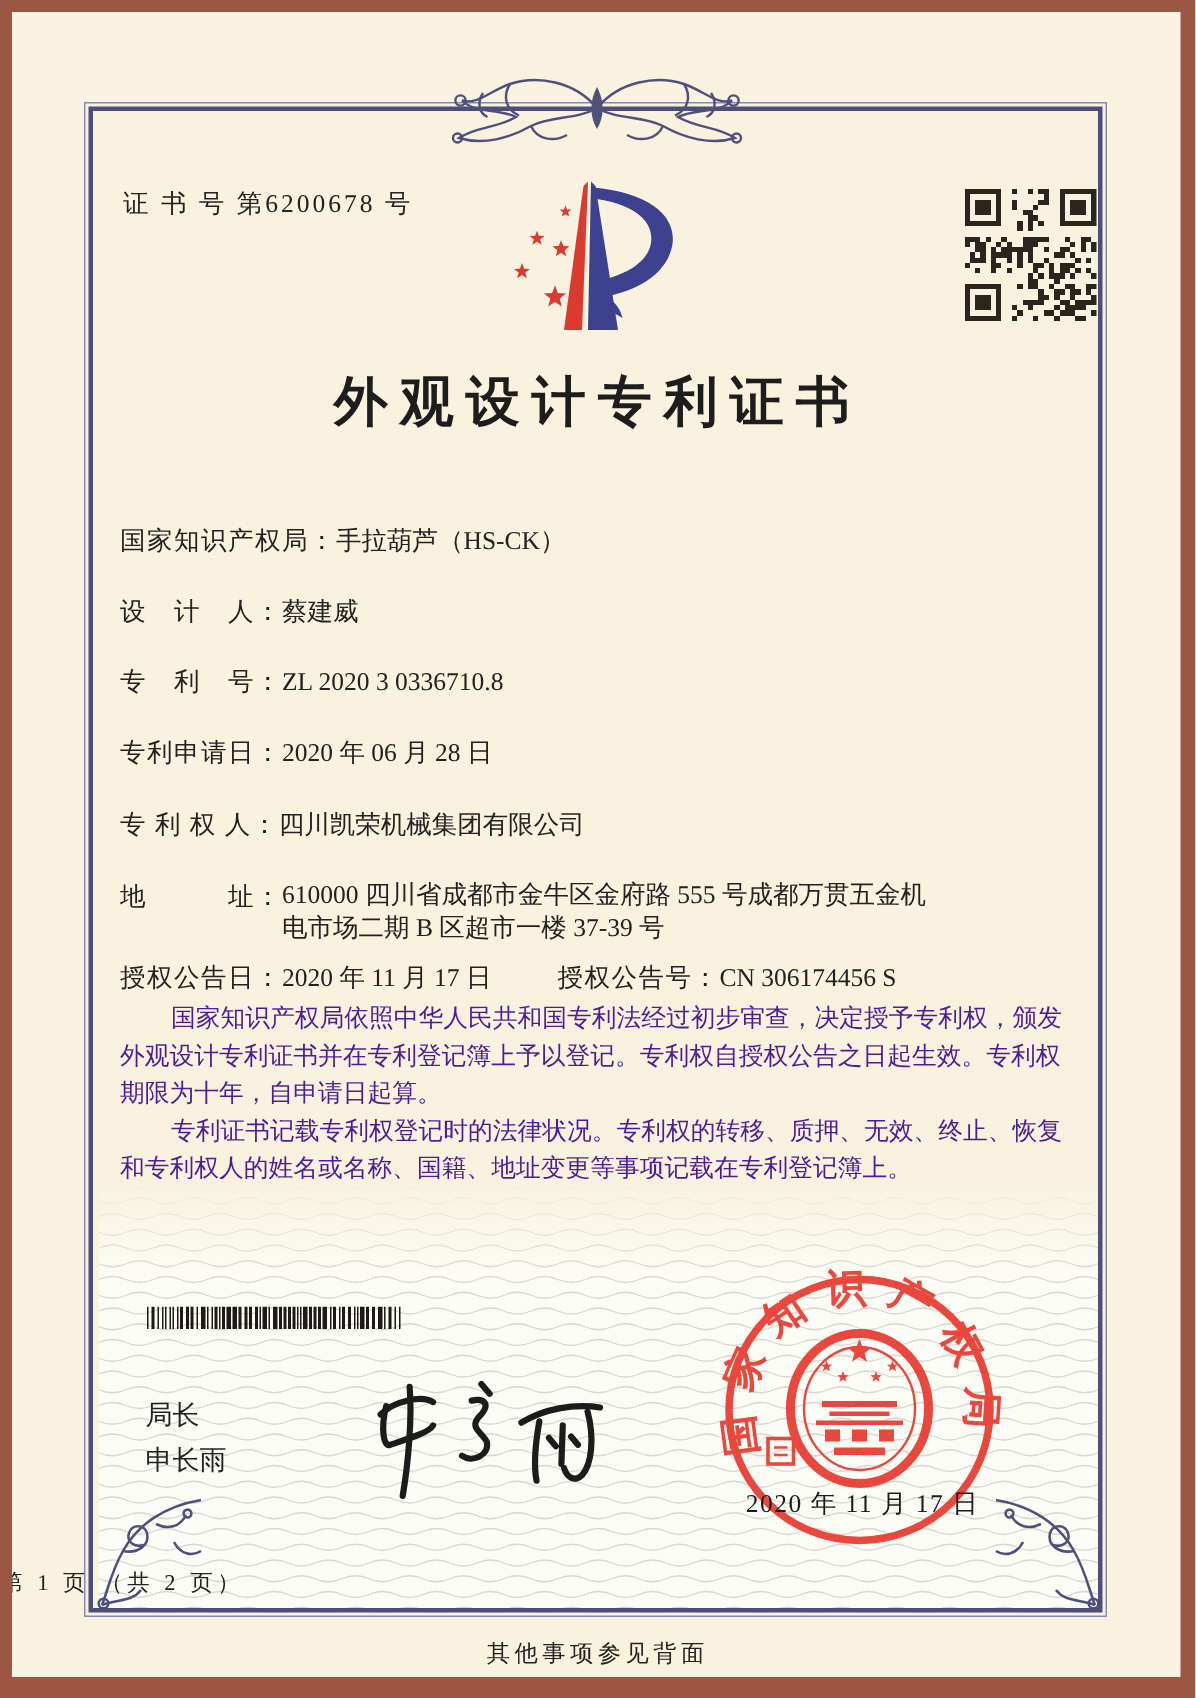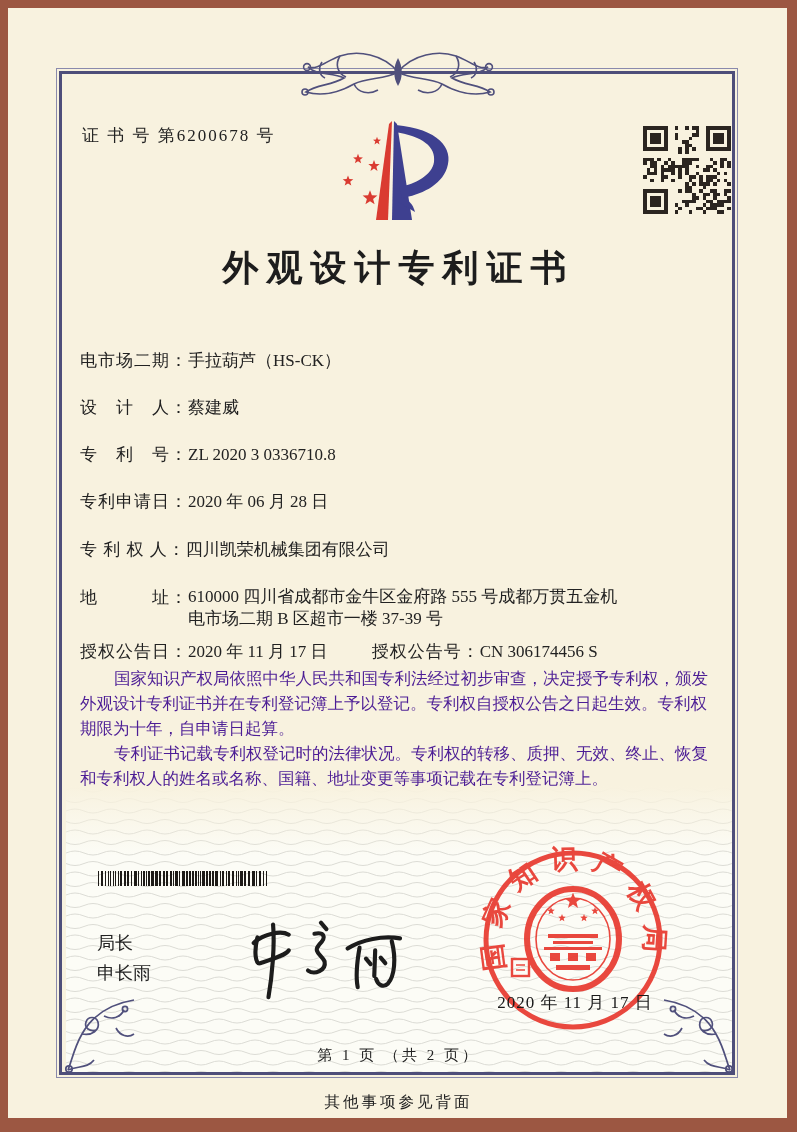--- a/index.html
+++ b/index.html
@@ -37,21 +37,21 @@
   .band{position:absolute;left:66px;top:786px;width:666px;height:289px;z-index:1;}
   .band-fade{position:absolute;left:66px;top:786px;width:666px;height:70px;z-index:2;
     background:linear-gradient(#f8f2df, rgba(248,242,223,0));}
   .barcode{position:absolute;left:98px;top:871px;z-index:3;}
   .signer-title{position:absolute;left:97px;top:931px;font-size:18px;z-index:3;font-family:"Liberation Sans","DejaVu Sans",sans-serif;}
   .signer-name{position:absolute;left:97px;top:961px;font-size:18px;z-index:3;font-family:"Liberation Sans","DejaVu Sans",sans-serif;}
   .signature{position:absolute;left:228px;top:908px;z-index:3;}
   .seal{position:absolute;left:478px;top:845px;z-index:3;opacity:.92;}
   .seal-date{position:absolute;left:480px;top:991px;width:190px;text-align:center;
     font-size:17px;letter-spacing:1px;color:#1a1a1a;z-index:4;}
-  .page-ind{position:absolute;left:0;top:1046px;width:100%;text-align:center;font-size:15px;letter-spacing:3px;z-index:3;}
+  .page-ind{position:absolute;left:0;top:1046px;width:100%;text-align:left;font-size:15px;letter-spacing:3px;z-index:3;}
   .back-note{position:absolute;left:0;top:1092px;width:100%;text-align:center;font-size:15.5px;letter-spacing:3px;z-index:31;}
 </style>
 </head>
 <body>
 
 <div class="band">
   <svg id="waves" width="666" height="289">
       <rect width="666" height="289" fill="#fcfcf6"></rect>
       <path d="M0,4.0 q 9,-4 18,0 t 18,0 q 9,-4 18,0 t 18,0 q 9,-4 18,0 t 18,0 q 9,-4 18,0 t 18,0 q 9,-4 18,0 t 18,0 q 9,-4 18,0 t 18,0 q 9,-4 18,0 t 18,0 q 9,-4 18,0 t 18,0 q 9,-4 18,0 t 18,0 q 9,-4 18,0 t 18,0 q 9,-4 18,0 t 18,0 q 9,-4 18,0 t 18,0 q 9,-4 18,0 t 18,0 q 9,-4 18,0 t 18,0 q 9,-4 18,0 t 18,0 q 9,-4 18,0 t 18,0 q 9,-4 18,0 t 18,0 q 9,-4 18,0 t 18,0 q 9,-4 18,0 t 18,0" fill="none" stroke="#d8d8d1" stroke-width="0.9"></path>
       <path d="M0,14.5 q 9,4 18,0 t 18,0 q 9,4 18,0 t 18,0 q 9,4 18,0 t 18,0 q 9,4 18,0 t 18,0 q 9,4 18,0 t 18,0 q 9,4 18,0 t 18,0 q 9,4 18,0 t 18,0 q 9,4 18,0 t 18,0 q 9,4 18,0 t 18,0 q 9,4 18,0 t 18,0 q 9,4 18,0 t 18,0 q 9,4 18,0 t 18,0 q 9,4 18,0 t 18,0 q 9,4 18,0 t 18,0 q 9,4 18,0 t 18,0 q 9,4 18,0 t 18,0 q 9,4 18,0 t 18,0 q 9,4 18,0 t 18,0 q 9,4 18,0 t 18,0" fill="none" stroke="#d8d8d1" stroke-width="0.9"></path>
@@ -395,21 +395,21 @@
     <rect x="24" y="16" width="1" height="1" fill="#2b2520"></rect>
     <rect x="24" y="18" width="1" height="1" fill="#2b2520"></rect>
     <rect x="24" y="20" width="1" height="1" fill="#2b2520"></rect>
     <rect x="24" y="21" width="1" height="1" fill="#2b2520"></rect>
     <rect x="24" y="23" width="1" height="1" fill="#2b2520"></rect>
   </svg>
 
 <div class="title">外观设计专利证书</div>
 
 <div class="row" style="top:349px">
-  <span class="lbl">电市场二期：</span><span>手拉葫芦（HS-CK）</span>
+  <span class="lbl">国家知识产权局：</span><span>手拉葫芦（HS-CK）</span>
 </div>
 <div class="row" style="top:396px">
   <span class="lbl">设　计　人：</span><span>蔡建威</span>
 </div>
 <div class="row" style="top:443px">
   <span class="lbl">专　利　号：</span><span>ZL 2020 3 0336710.8</span>
 </div>
 <div class="row" style="top:490px">
   <span class="lbl">专利申请日：</span><span>2020 年 06 月 28 日</span>
 </div>

